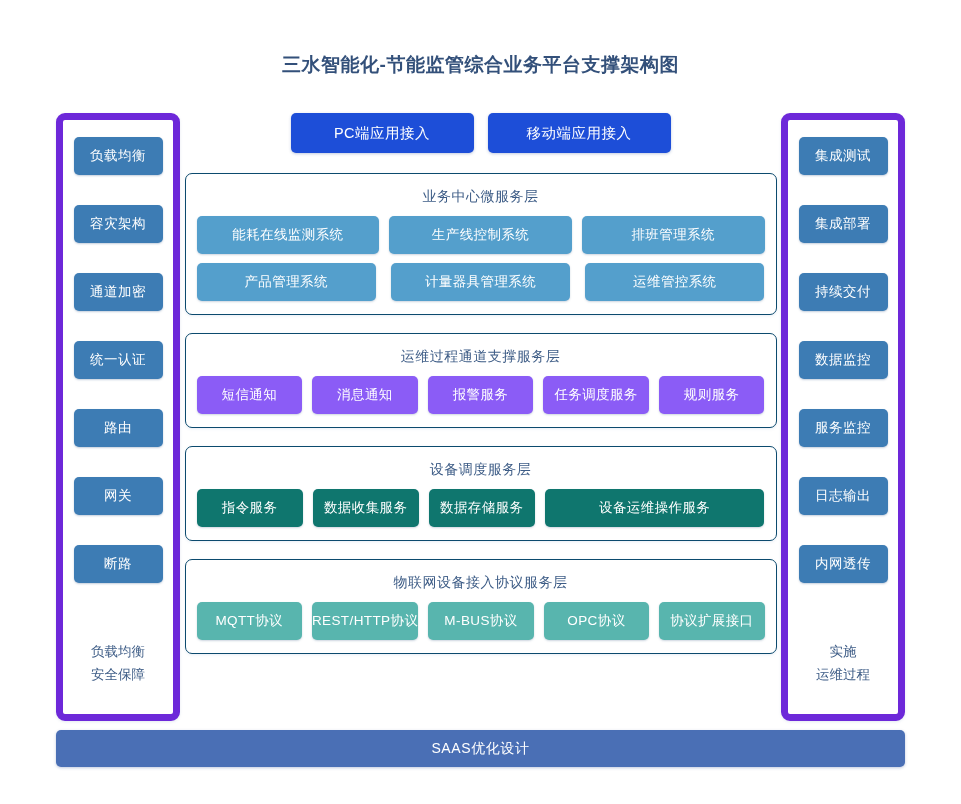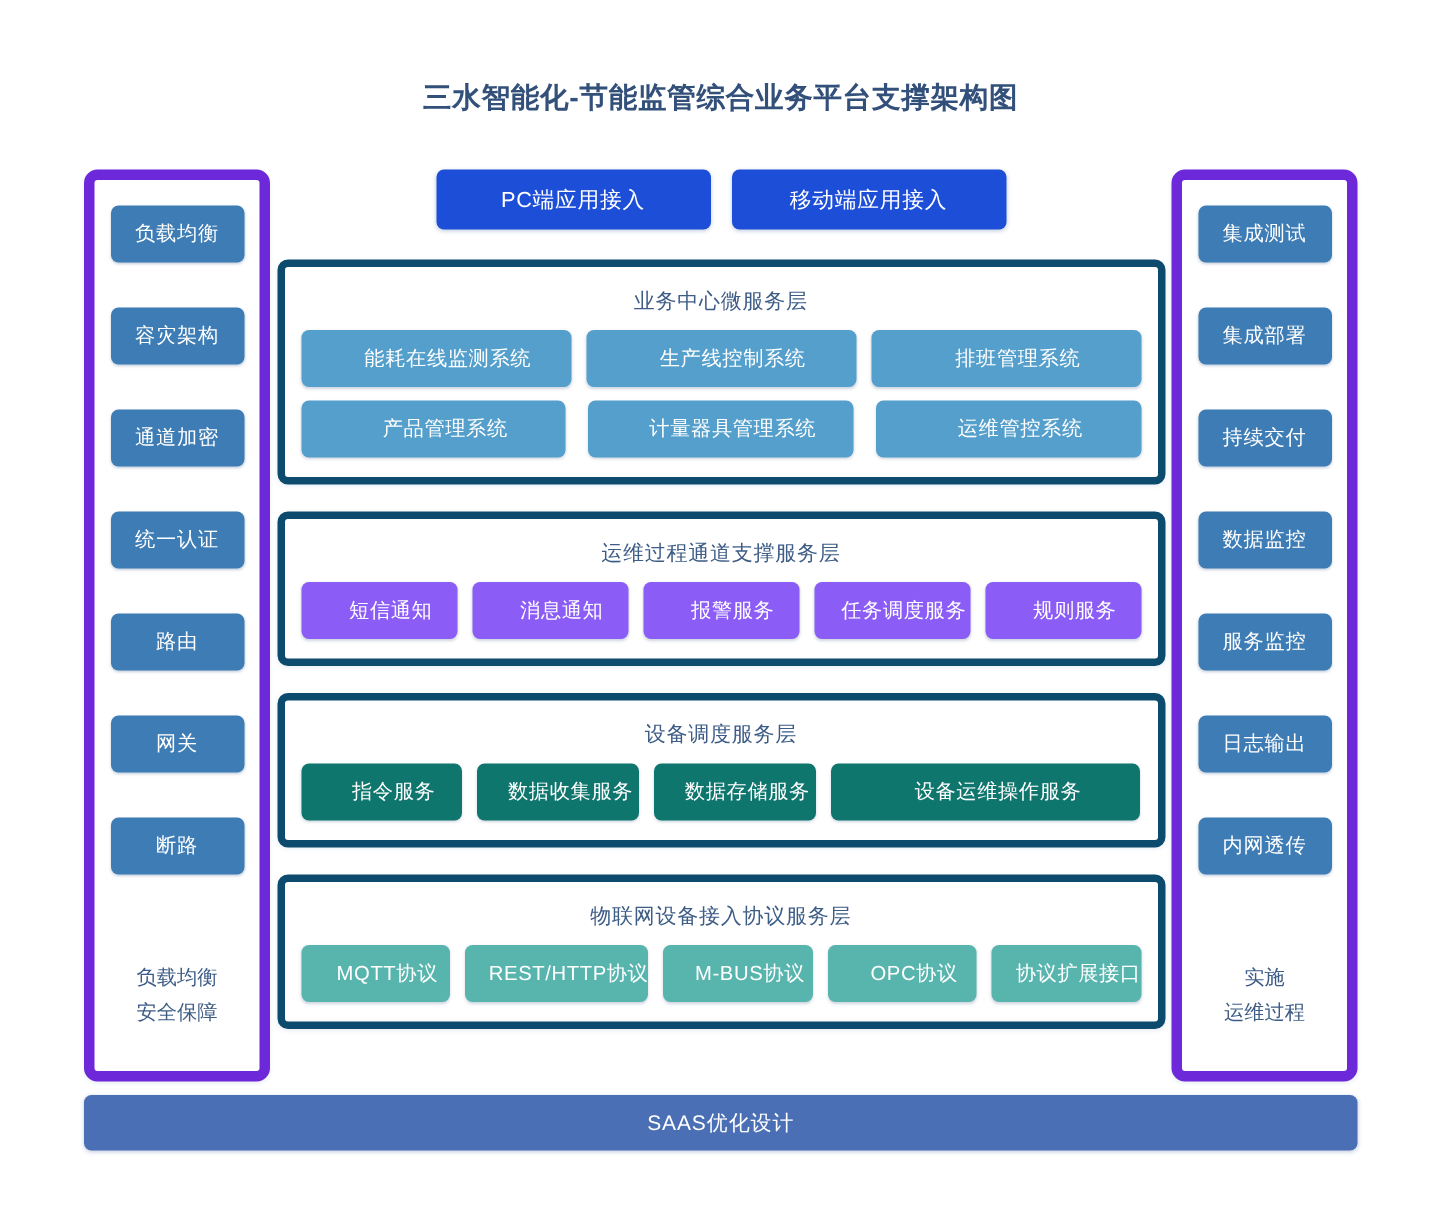--- a/index.html
+++ b/index.html
@@ -108,21 +108,21 @@
     display: flex;
     align-items: center;
     justify-content: center;
     box-shadow: 0 1px 3px rgba(50,80,150,0.3);
     letter-spacing: 0.5px;
   }
 
   
   .layer {
     box-sizing: border-box;
-    border: 5px solid #0c4a6e;
+    border: 1px solid #0c4a6e;
     border-radius: 7px;
     background: #ffffff;
     padding: 10px 11px 13px 11px;
     margin-bottom: 18px;
     box-shadow: 0 1px 3px rgba(120,150,190,0.16);
   }
   .layer:last-child { margin-bottom: 0; }
   .layer-title {
     text-align: center;
     font-size: 14px;
@@ -140,21 +140,20 @@
     height: 38px;
     border-radius: 5px;
     color: #ffffff;
     font-size: 13.5px;
     display: flex;
     align-items: center;
     justify-content: center;
     box-shadow: 0 1px 2px rgba(60,90,130,0.25);
     letter-spacing: 0.4px;
     white-space: nowrap;
-    padding-left: 16px;
   }
   .cell.wide { flex: 2.07 1 0; }
 
   .c-business { background: #549fcc; }
   .c-ops      { background: #8b5cf6; }
   .c-device   { background: #0f766e; }
   .c-iot      { background: #58b5ae; }
 
   
   .saas-bar {

